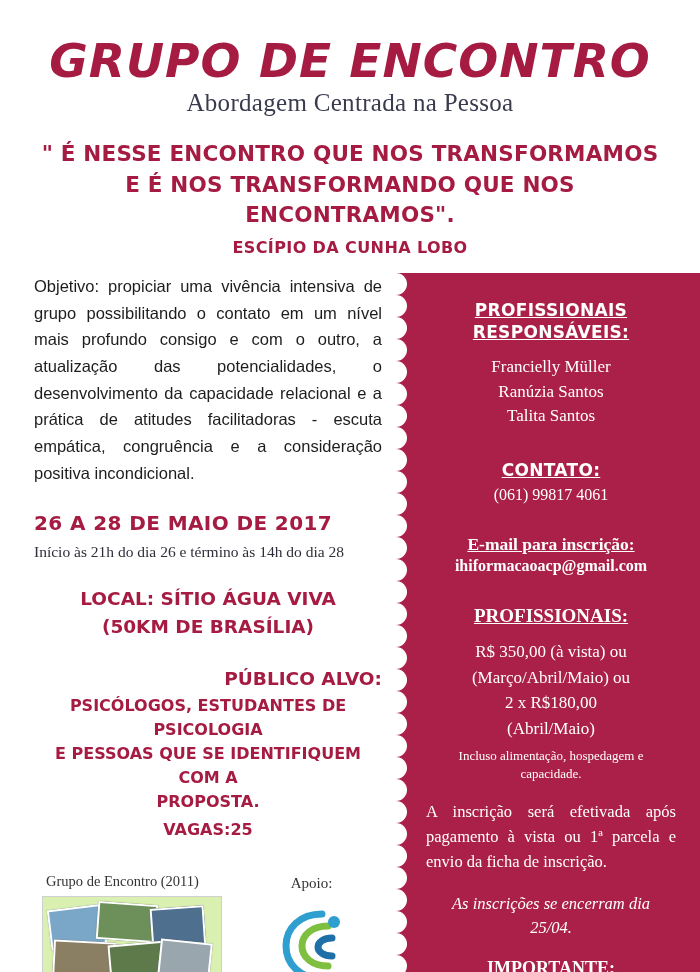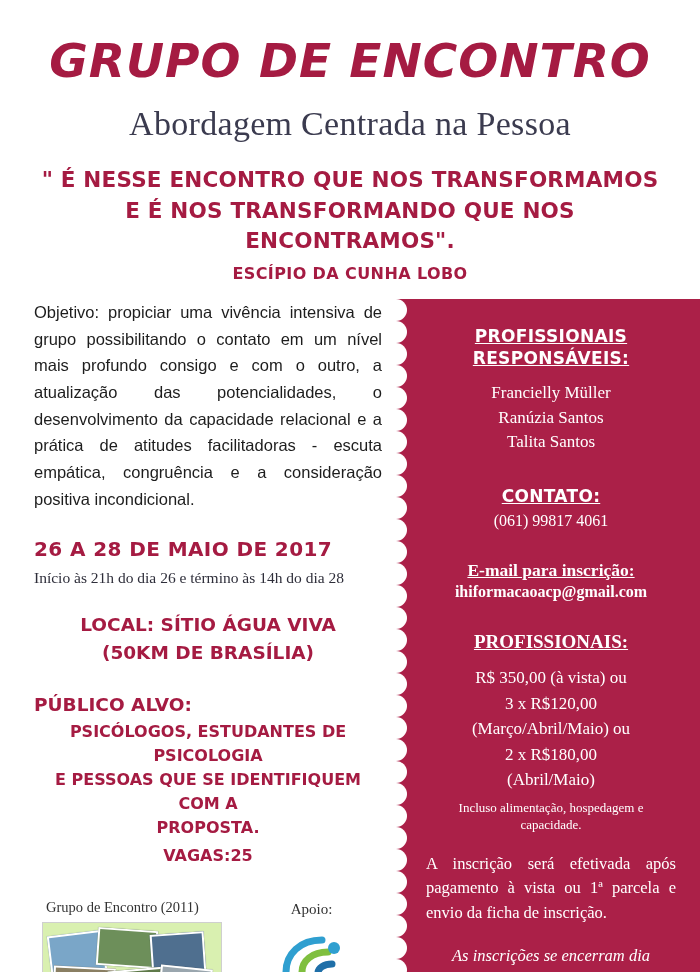--- a/index.html
+++ b/index.html
@@ -31,23 +31,23 @@
     font-family: "DejaVu Sans", sans-serif;
     font-size: 47px;
     font-weight: bold;
     font-style: italic;
     letter-spacing: 1px;
     color: #a51b42;
     line-height: 1.05;
   }
   .subtitle {
     font-family: "Liberation Serif", serif;
-    font-size: 34px;
+    font-size: 25px;
     color: #3b3b4f;
-    margin-top: 20px;
+    margin-top: 4px;
     letter-spacing: 0.3px;
   }
   .quote {
     margin-top: 22px;
     color: #a51b42;
     font-family: "DejaVu Sans", sans-serif;
     font-weight: bold;
     font-size: 21.5px;
     line-height: 1.42;
     letter-spacing: 0.2px;
@@ -104,21 +104,21 @@
     margin-top: 24px;
     text-align: center;
     color: #a51b42;
     font-family: "DejaVu Sans", sans-serif;
     font-weight: bold;
     font-size: 18.5px;
     line-height: 1.55;
   }
   .publico-title {
     margin-top: 26px;
-    text-align: left;
+    text-align: right;
     color: #a51b42;
     font-family: "DejaVu Sans", sans-serif;
     font-weight: bold;
     font-size: 18.5px;
   }
   .publico-body {
     margin-top: 5px;
     text-align: center;
     color: #a51b42;
     font-family: "DejaVu Sans", sans-serif;
@@ -365,21 +365,20 @@
 
           <div class="block-gap">
             <div class="email-title">E-mail para inscrição:</div>
             <div class="email-addr">ihiformacaoacp@gmail.com</div>
           </div>
 
           <div class="block-gap">
             <div class="invest-title">PROFISSIONAIS:</div>
             <div class="invest-lines">
               <div>R$ 350,00 (à vista) ou</div>
-              <div>3 x R$120,00</div>
               <div>(Março/Abril/Maio) ou</div>
               <div>2 x R$180,00</div>
               <div>(Abril/Maio)</div>
             </div>
             <div class="invest-note">
               <div>Incluso alimentação, hospedagem e</div>
               <div>capacidade.</div>
             </div>
           </div>
 

